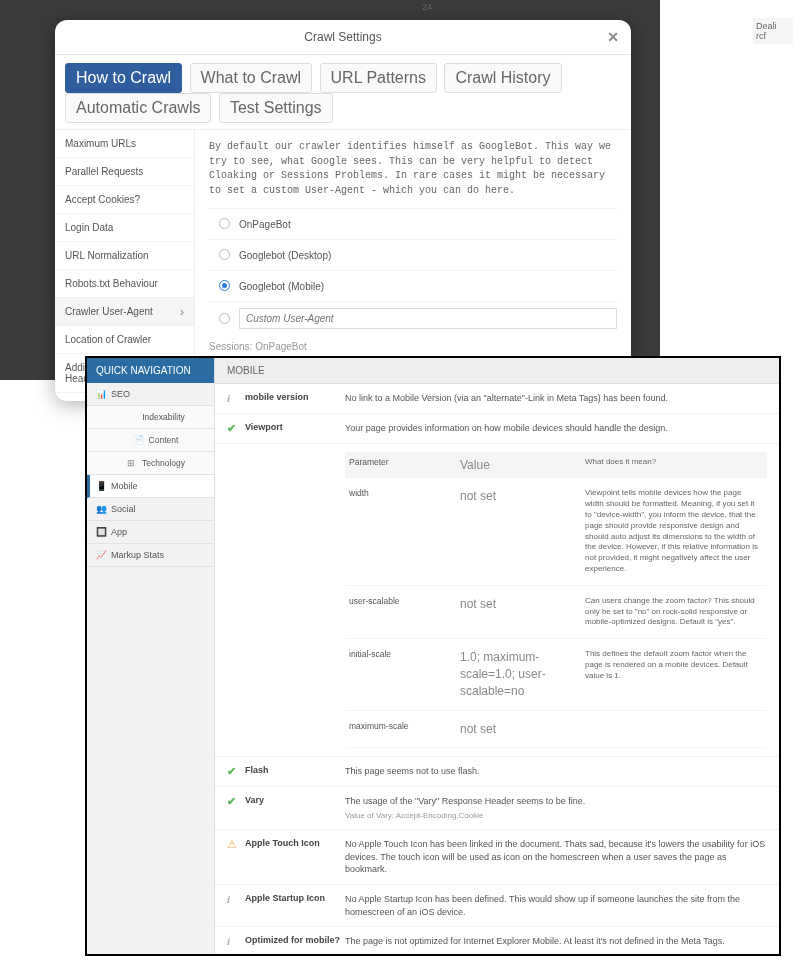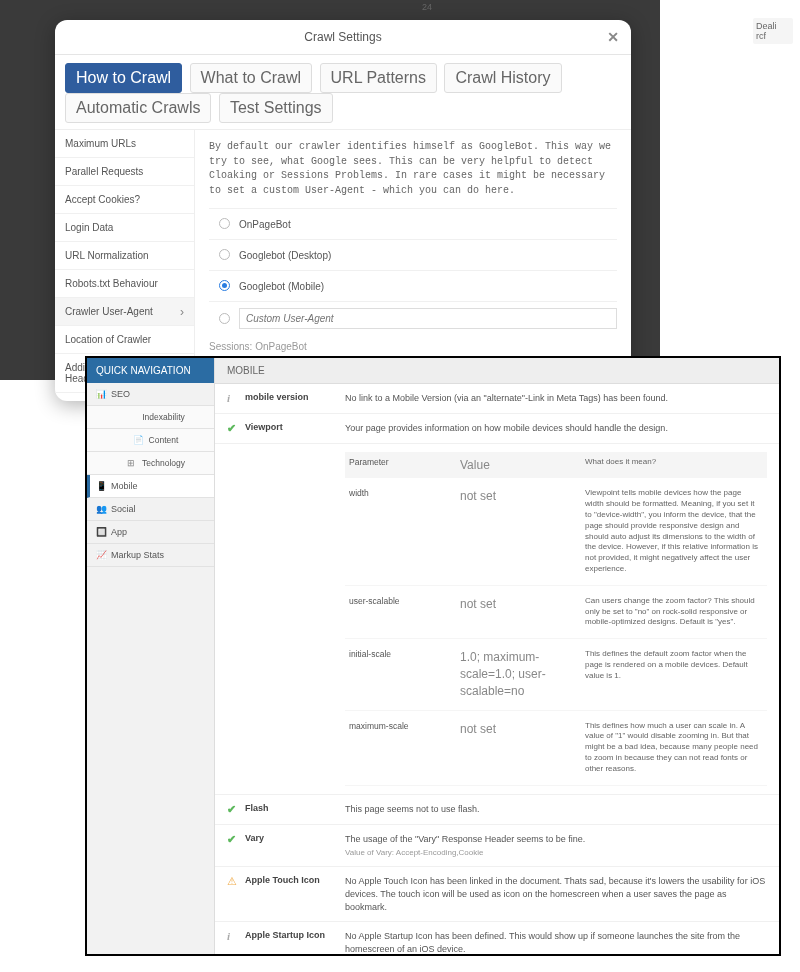--- a/index.html
+++ b/index.html
@@ -198,21 +198,20 @@
                 <div class="vp-c3">Can users change the zoom factor? This should only be set to "no" on rock-solid responsive or mobile-optimized designs. Default is "yes".</div>
               </div>
               <div class="vp-row">
                 <div class="vp-c1">initial-scale</div>
                 <div class="vp-c2">1.0; maximum-scale=1.0; user-scalable=no</div>
                 <div class="vp-c3">This defines the default zoom factor when the page is rendered on a mobile devices. Default value is 1.</div>
               </div>
               <div class="vp-row">
                 <div class="vp-c1">maximum-scale</div>
                 <div class="vp-c2">not set</div>
-                <div class="vp-c3">This defines how much a user can scale in. A value of "1" would disable zooming in. But that might be a bad idea, because many people need to zoom in because they can not read fonts or other reasons.</div>
               </div>
             </div>
           </div>
         </div>
         <div class="section">
           <div class="status-col"><span class="status-ok">✔</span></div>
           <div class="label-col">Flash</div>
           <div class="value-col">This page seems not to use flash.</div>
         </div>
         <div class="section">

